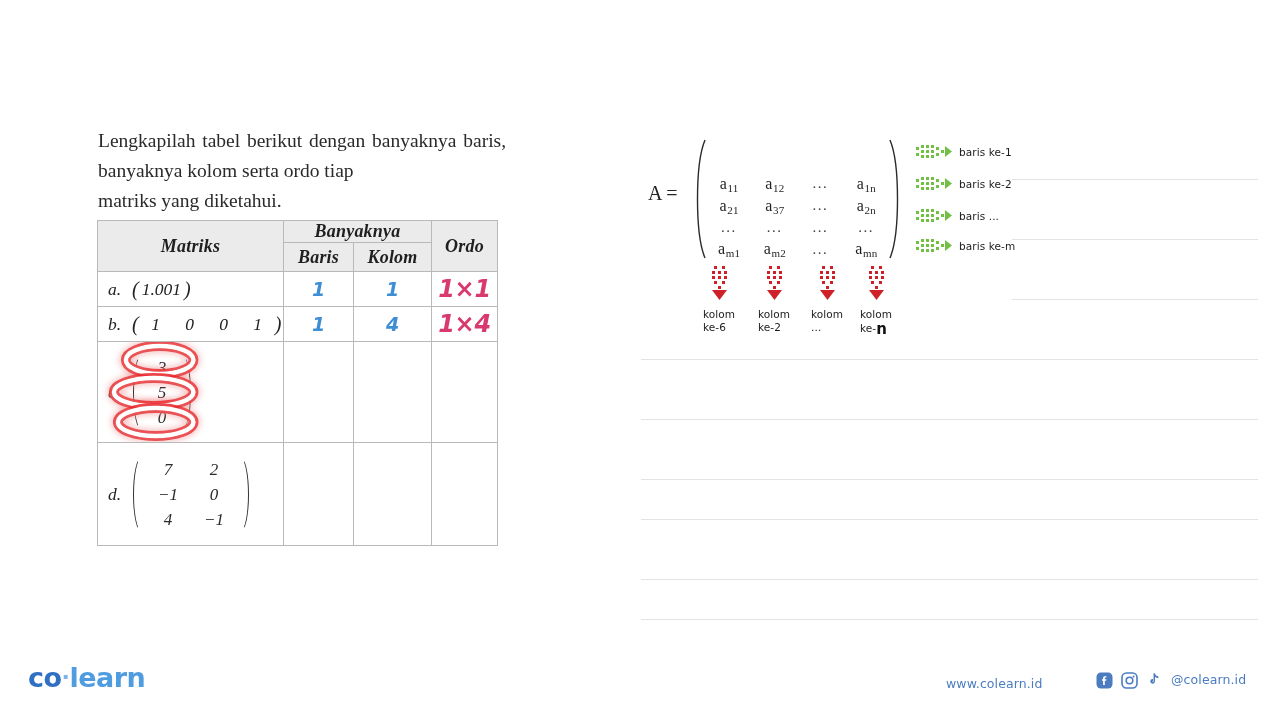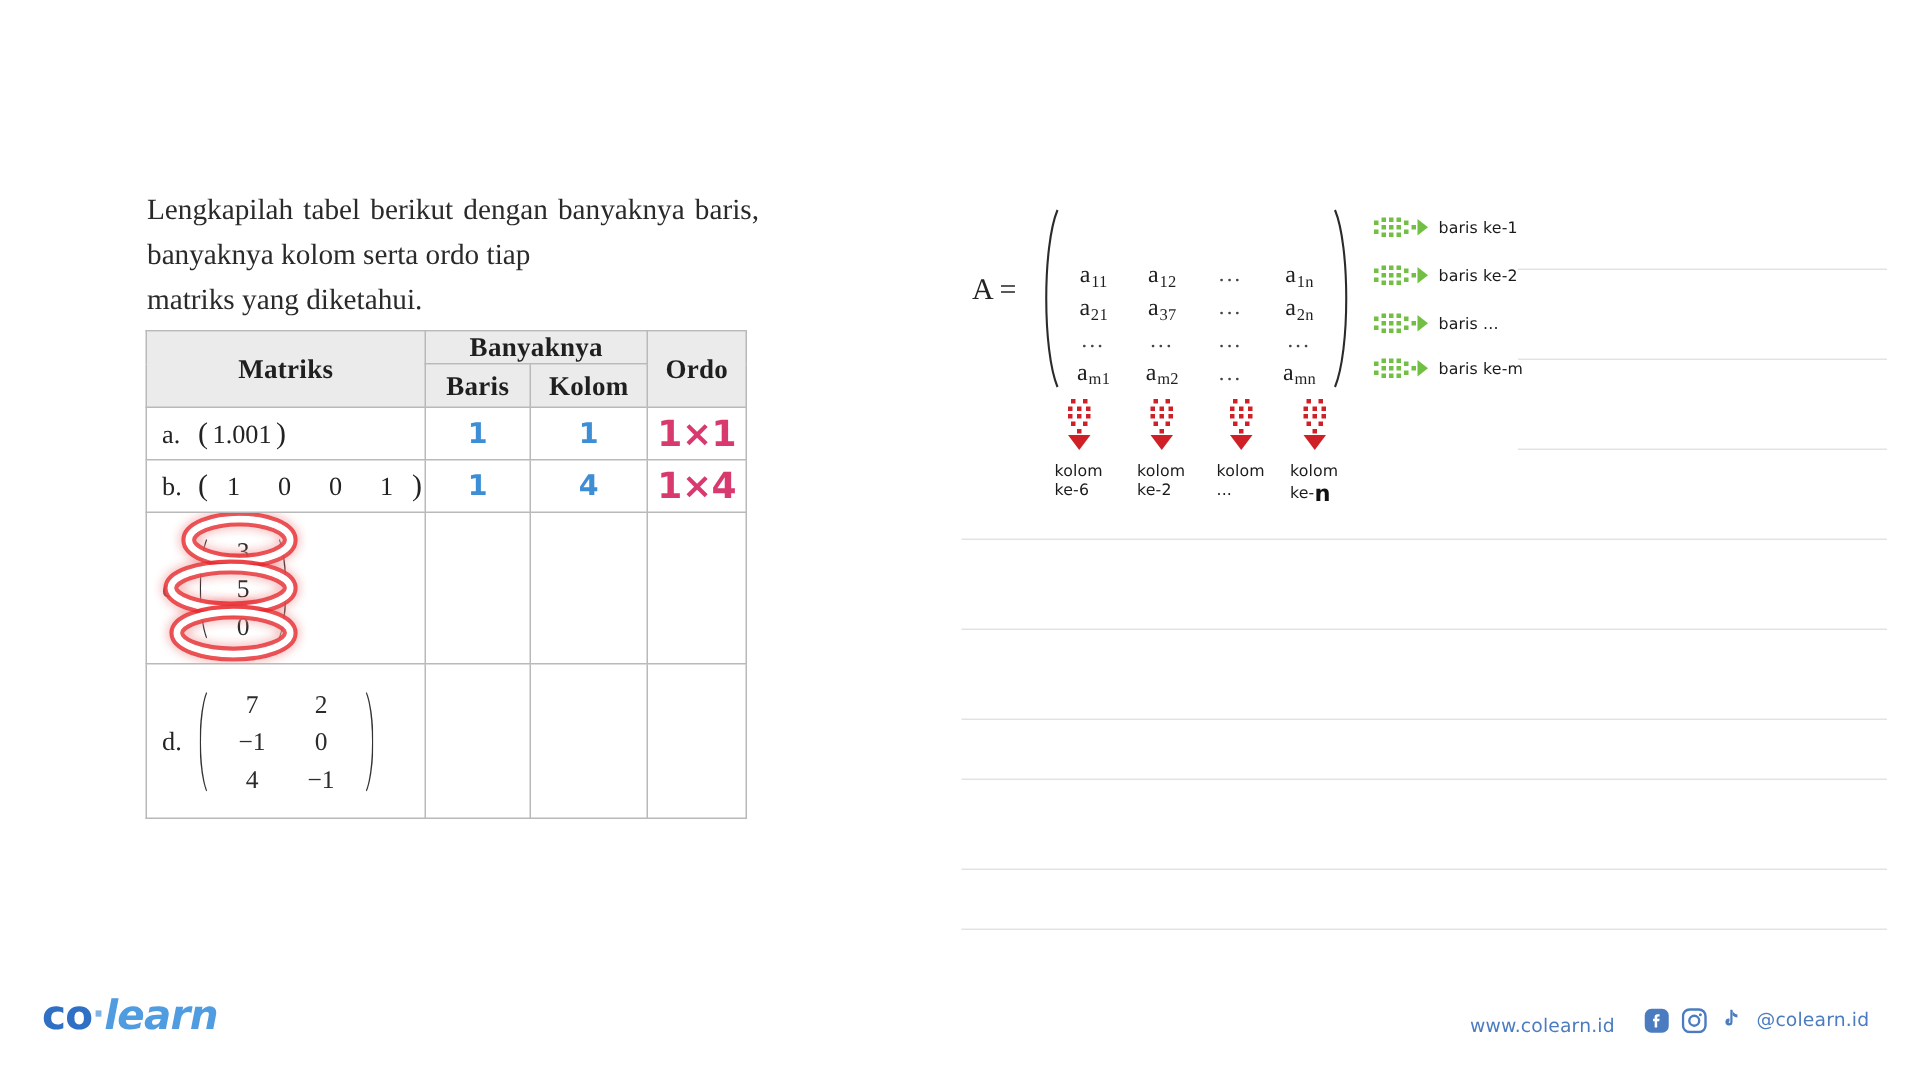--- a/index.html
+++ b/index.html
@@ -41,20 +41,21 @@
   #matrix-table {
     position: absolute;
     left: 97px;
     top: 220px;
     width: 400px;
     border-collapse: collapse;
     table-layout: fixed;
     font-family: "Liberation Serif", serif;
     color: #232323;
     background: #fff;
+    font-style: italic;
   }
   #matrix-table td, #matrix-table th {
     border: 1px solid #b9b9b9;
     padding: 0;
     vertical-align: middle;
   }
   .th-cell {
     background: #ebebeb;
     text-align: center;
     font-weight: bold;
@@ -274,25 +275,25 @@
   #footer-logo {
     position: absolute;
     left: 28px; top: 662px;
     font-family: "DejaVu Sans", sans-serif;
     font-weight: bold;
     font-size: 27px;
     letter-spacing: -0.5px;
   }
   #footer-logo .co { color: #2f6fc4; margin-top: 16px; }
   #footer-logo .dot { color: #7fb2e5; font-size: 22px; vertical-align: 3px; }
-  #footer-logo .learn { color: #4f9ce0; font-style: italic; }
+  #footer-logo .learn { color: #4f9ce0; }
 
   #footer-url {
     position: absolute;
-    left: 980px; top: 676px;
+    left: 946px; top: 676px;
     font-family: "DejaVu Sans", sans-serif;
     font-size: 12.5px;
     color: #4b7cc0;
     letter-spacing: .1px;
   }
   #footer-social {
     position: absolute;
     left: 1096px; top: 672px;
     display: flex;
     align-items: flex-start;

